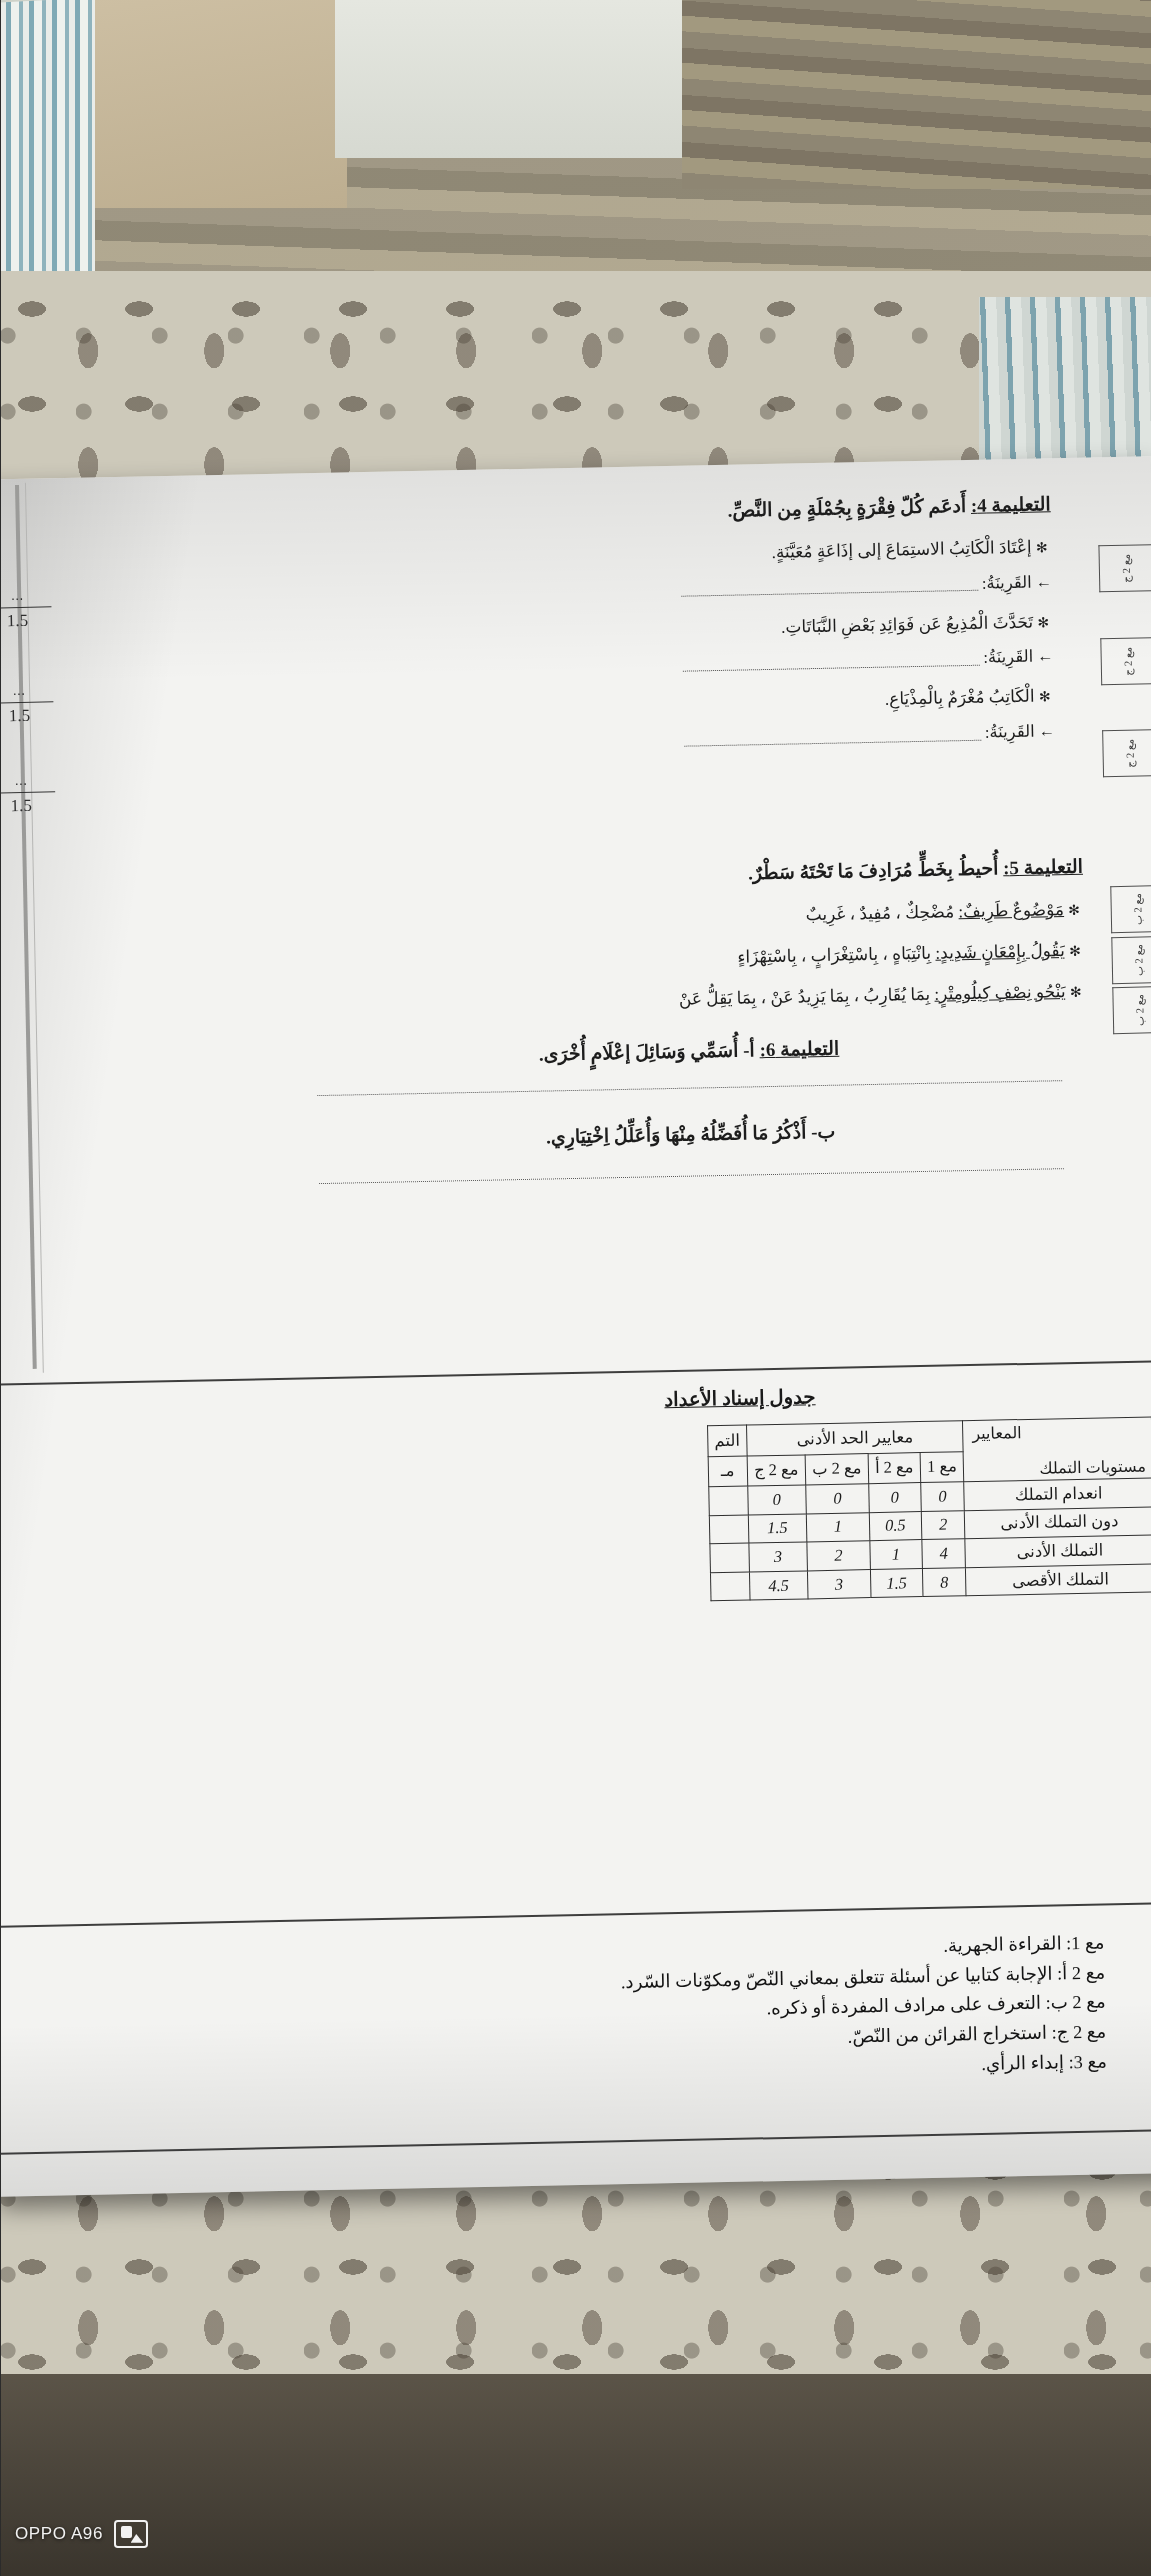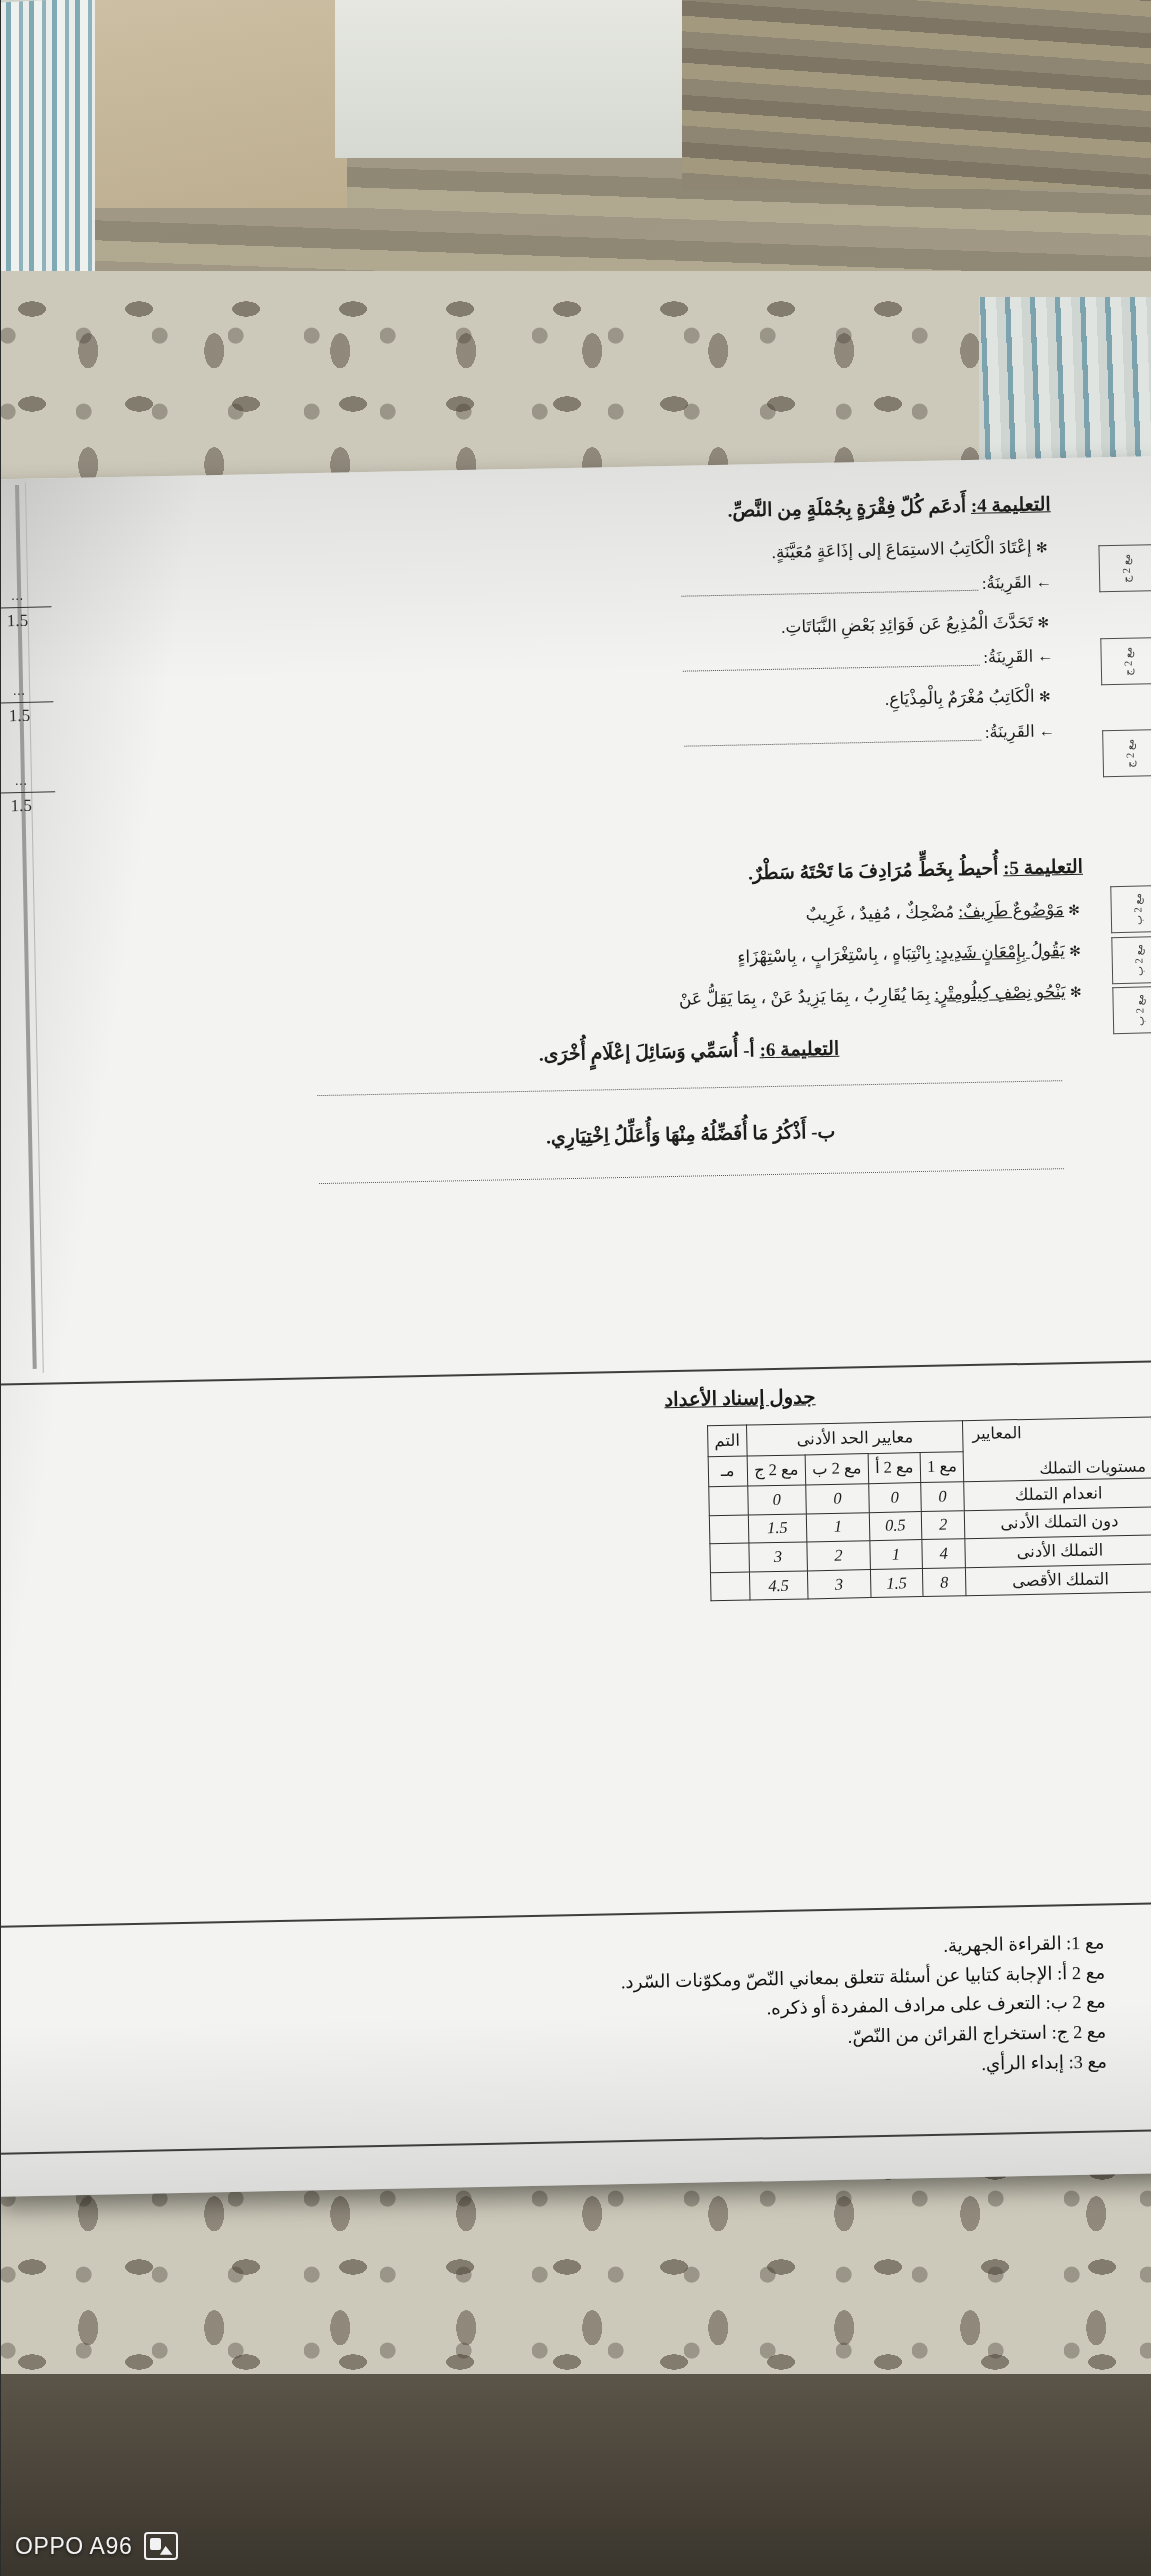--- a/index.html
+++ b/index.html
@@ -193,25 +193,25 @@
     position: absolute;
     direction: rtl; text-align: right;
     color: #141414;
     font-size: 18.3px;
     line-height: 1.62;
   }
   .legend div { white-space: nowrap; }
 
   
   .watermark {
-    position: absolute; left: 15px; bottom: 16px;
+    position: absolute; left: 15px; bottom: 28px;
     display: flex; align-items: center; gap: 11.4px;
     color: #f2f2f2;
     font-family: "Liberation Sans", sans-serif;
-    font-size: 23px;
+    font-size: 17px;
     letter-spacing: 0.6px;
     text-shadow: 0 1.3px 3.8px rgba(0,0,0,.7);
     margin-top: 48px;
   }
   .cam-icon {
     width: 34px; height: 28px;
     border: 2.5px solid #f2f2f2;
     border-radius: 3.8px;
     position: relative;
   }

